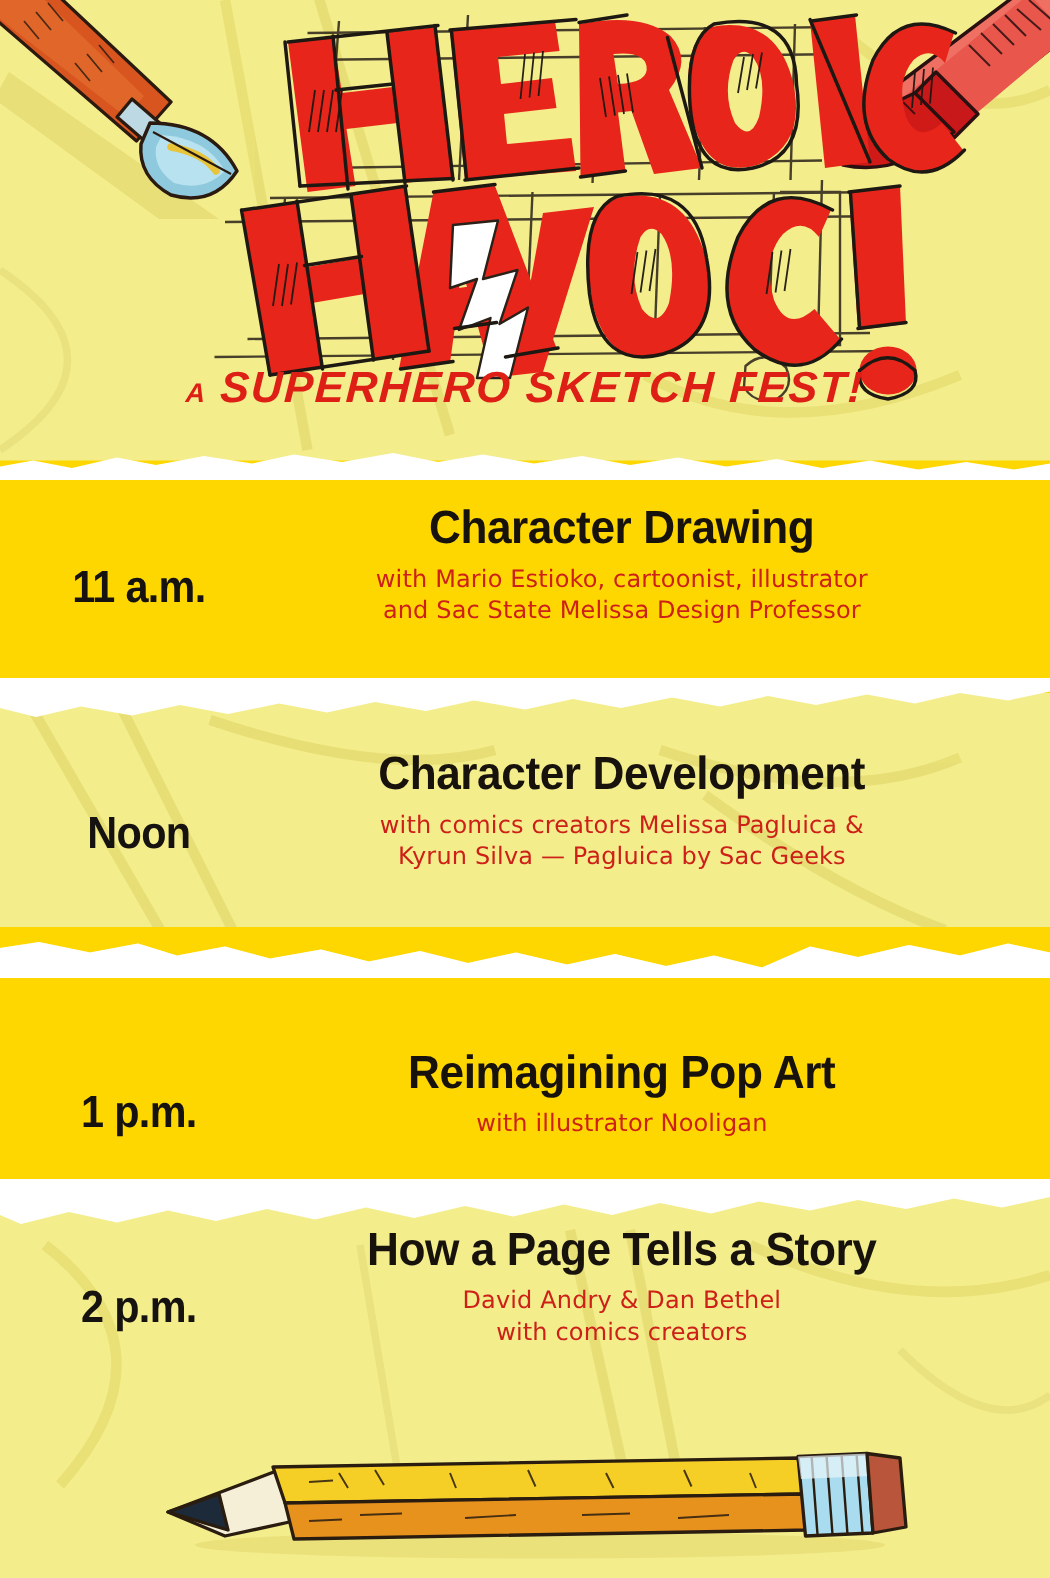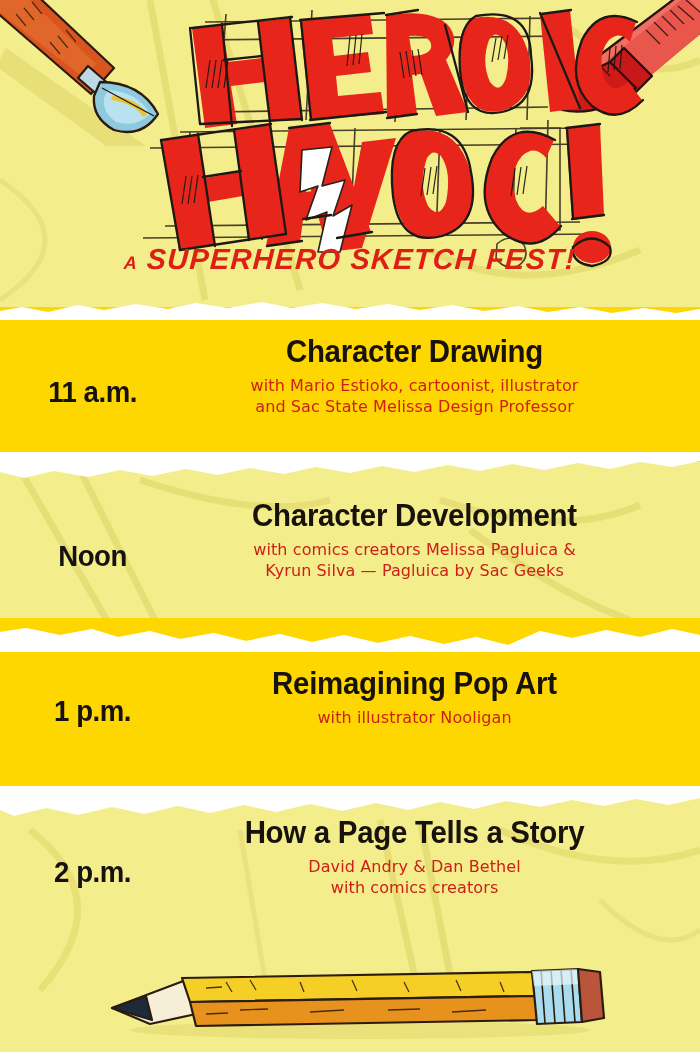--- a/index.html
+++ b/index.html
@@ -298,21 +298,21 @@
         <div>Kyrun Silva — Pagluica by Sac Geeks</div>
       </div>
     </div>
   </div>
 
   <div class="band" style="top:648px; height:150px;"></div>
   <svg class="tornfringe" style="top:786px; height:34px;" viewBox="0 0 700 34" preserveAspectRatio="none">
     <path d="M0 0 L700 0 L700 12 L668 19 L636 13 L604 20 L572 14 L540 21 L506 15 L474 23 L440 16 L408 24 L376 17 L342 25 L310 18 L276 26 L244 19 L210 27 L178 20 L144 28 L112 21 L78 29 L46 22 L14 30 L0 24 Z" fill="#ffffff"></path>
   </svg>
 
-  <div class="row" style="top:668px;">
+  <div class="row" style="top:699px;">
     <div class="time" style="margin-top:25px;">1 p.m.</div>
     <div class="sess">
       <div class="sess-title">Reimagining Pop Art</div>
       <div class="sess-sub">
         <div>with illustrator Nooligan</div>
       </div>
     </div>
   </div>
 
   <div class="row" style="top:817px;">

